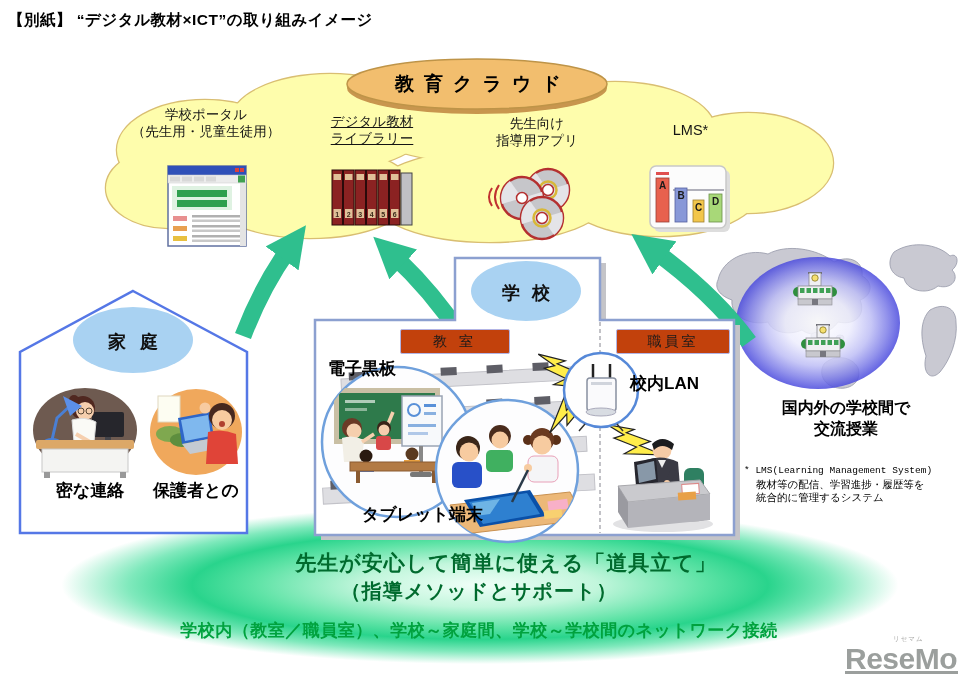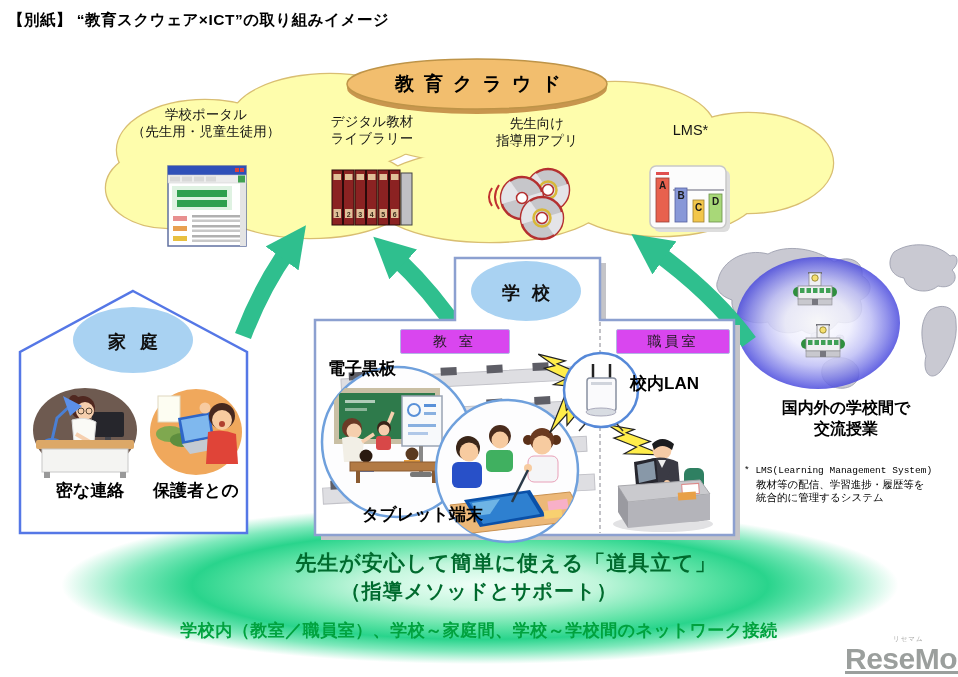--- a/index.html
+++ b/index.html
@@ -5,21 +5,21 @@
   html,body{margin:0;padding:0;background:#fff;}
   .stage{position:relative;width:958px;height:677px;background:#fff;overflow:hidden;
          font-family:"Liberation Sans","DejaVu Sans",sans-serif;color:#000;}
   .abs{position:absolute;}
   .lyr{position:absolute;left:0;top:0;}
   .ctr{text-align:center;}
   .page-title{left:8px;top:10px;font-size:15.5px;font-weight:bold;letter-spacing:.5px;}
   .cloud-label{font-size:13.5px;line-height:1.28;color:#141414;}
   .cloud-title{left:347px;top:71px;width:262px;font-size:19px;font-weight:bold;letter-spacing:10px;text-indent:10px;}
   .zone-title{font-size:18px;font-weight:bold;color:#101010;}
-  .room-box{height:23px;line-height:23px;background:#d946ef;border:1px solid #B2B4E4;border-radius:2px;
+  .room-box{height:23px;line-height:23px;background:#c2410c;border:1px solid #B2B4E4;border-radius:2px;
             font-size:14px;color:#1a1a1a;text-align:center;}
   .feat{font-size:17px;font-weight:bold;color:#000;}
   .home-cap{font-size:17px;font-weight:bold;line-height:23px;}
   .world-cap{font-size:16px;font-weight:bold;line-height:21px;}
   .footnote{font-size:10.5px;line-height:13.5px;color:#000;}
   .footnote .fn1{font-family:"Liberation Mono","DejaVu Sans Mono",monospace;font-size:9.5px;}
   .footnote .ind{padding-left:12px;}
   .found-ellipse{left:30px;top:500px;width:900px;height:170px;border-radius:50%;
     background:radial-gradient(closest-side,#F0FFF8 0%,#C2F6DC 26%,#5EE3A6 50%,#29D48C 64%,#7FE9BC 78%,#FFFFFF 93%);}
   .found1{left:0;top:549px;width:958px;font-size:21px;font-weight:bold;color:#006B2E;letter-spacing:1px;padding-left:27px;}
@@ -392,28 +392,28 @@
       <polygon points="26,38 48,34 50,58 28,62" fill="#26262E"></polygon>
       <polygon points="29,41 46,37 48,55 31,59" fill="#8898A8"></polygon>
       <polygon points="10,62 92,56 102,70 20,78" fill="#CACACE" stroke="#A8A8AC"></polygon>
       <polygon points="20,78 102,70 102,96 20,104" fill="#B4B4BA"></polygon>
       <polygon points="10,62 20,78 20,104 10,88" fill="#9A9AA0"></polygon>
       <rect x="74" y="60" width="17" height="10" fill="#FFFFFF" stroke="#DD8888" transform="rotate(-4 82 65)"></rect>
       <rect x="70" y="68" width="18" height="8" fill="#E8A048" transform="rotate(-4 79 72)"></rect>
     </g>
   </svg>
 
-  <div class="abs page-title">【別紙】 “教育スクウェア×ICT”の取り組みイメージ</div>
+  <div class="abs page-title">【別紙】 “デジタル教材×ICT”の取り組みイメージ</div>
   <div class="abs ctr cloud-title">教育クラウド</div>
 
   <div class="abs ctr cloud-label" style="left:118px;top:106px;width:176px;">
     <div>学校ポータル</div>
     <div>（先生用・児童生徒用）</div>
   </div>
-  <div class="abs ctr cloud-label" style="left:308px;top:113px;width:128px;">
+  <div class="abs ctr cloud-label" style="left:308px;top:113px;width:128px;text-decoration:underline;">
     <div>デジタル教材</div>
     <div>ライブラリー</div>
   </div>
   <div class="abs ctr cloud-label" style="left:468px;top:115px;width:138px;">
     <div>先生向け</div>
     <div>指導用アプリ</div>
   </div>
   <div class="abs ctr cloud-label" style="left:648px;top:121px;width:85px;font-size:14.5px;">LMS*</div>
 
   <div class="abs ctr zone-title" style="left:73px;top:330px;width:120px;letter-spacing:14px;text-indent:14px;">家庭</div>

